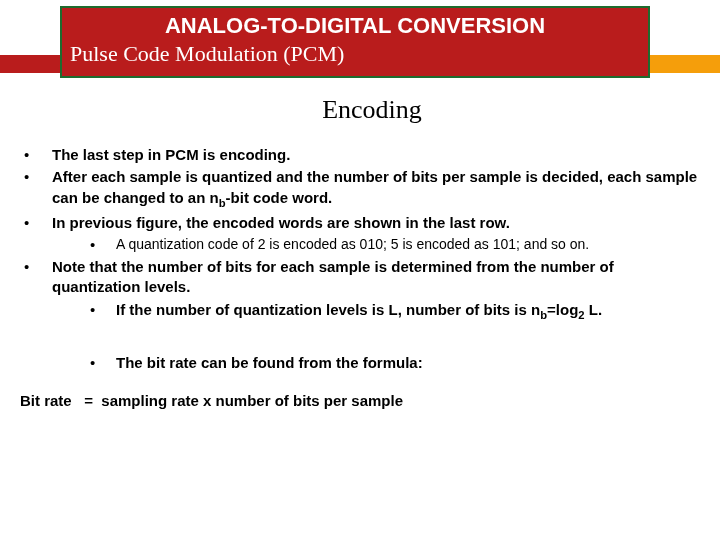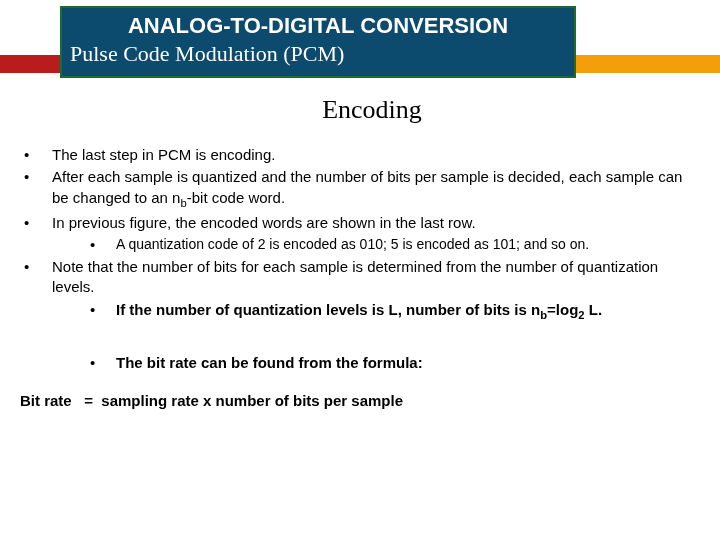--- a/index.html
+++ b/index.html
@@ -24,22 +24,22 @@
     height: 18px;
     top: 55px;
     display: flex;
   }
   .accent-red { background: #b91c1c; flex: 0 0 80px; height:18px; }
   .accent-yellow { background: #f59e0b; flex: 1 1 auto; height:18px; }
   .title-box {
     position: absolute;
     left: 60px;
     top: 6px;
-    width: 516px;
-    background: #0c4a6e;
+    width: 590px;
+    background: #b91c1c;
     border: 2px solid #1e6b2e;
     padding: 4px 8px 8px 8px;
     box-sizing: border-box;
   }
   .title-line {
     color: #fff;
     font-weight: bold;
     font-family: Arial, sans-serif;
     font-size: 22px;
     text-align: center;
@@ -76,21 +76,21 @@
     align-items: flex-start;
     margin-bottom: 2px;
   }
   .bullet-row .dot {
     flex: 0 0 28px;
     text-align: left;
     padding-left: 4px;
   }
   .bullet-row .txt {
     flex: 1 1 auto;
-    font-weight: normal;
+    font-weight: bold;
   }
   .sub-bullet-row {
     display: flex;
     align-items: flex-start;
     margin-left: 70px;
     margin-bottom: 2px;
   }
   .sub-bullet-row .dot {
     flex: 0 0 26px;
   }

